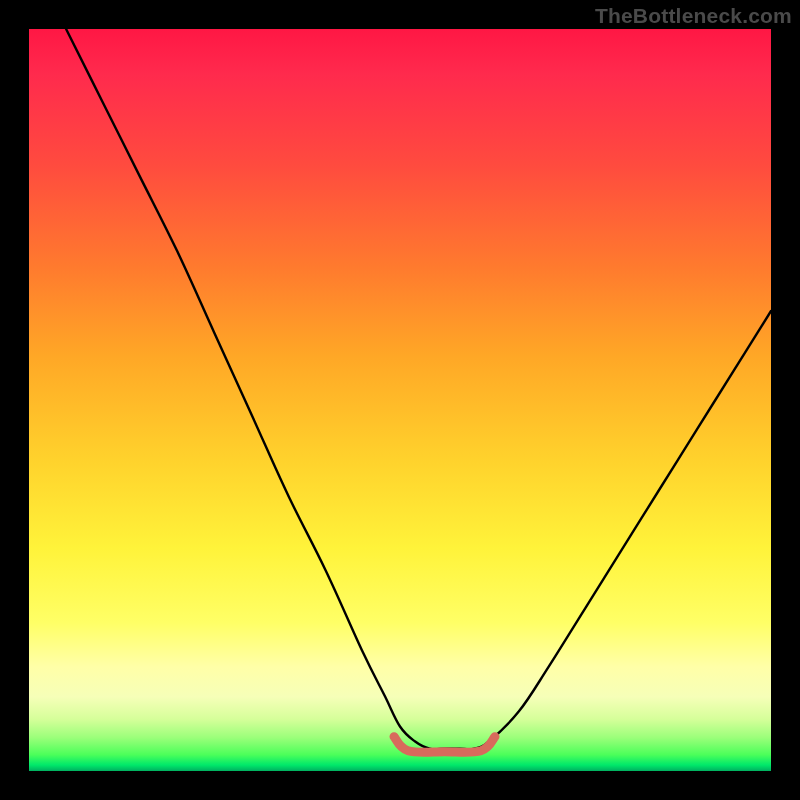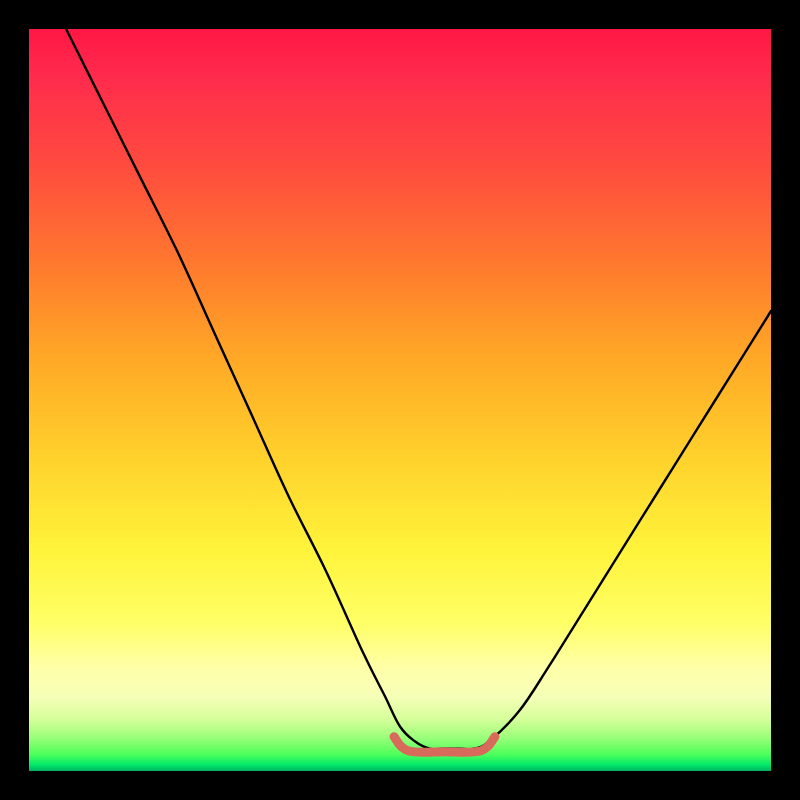--- a/index.html
+++ b/index.html
@@ -68,13 +68,14 @@
 
 <div class="frame">
   <div class="plot">
 
     <svg class="curve" viewBox="0 0 742 742">
       <path d="M 37.1 0.0 C 43.8 13.4, 60.8 47.5, 74.2 74.2 C 87.6 100.9, 97.9 121.7, 111.3 148.4 C 124.7 175.1, 135.0 194.6, 148.4 222.6 C 161.8 250.6, 172.1 274.8, 185.5 304.2 C 198.9 333.6, 209.2 356.5, 222.6 385.8 C 236.0 415.2, 246.3 439.4, 259.7 467.5 C 273.1 495.5, 283.4 513.6, 296.8 541.7 C 310.2 569.7, 323.2 600.6, 333.9 623.3 C 344.6 646.0, 349.5 654.4, 356.2 667.8 C 362.8 681.2, 365.7 689.5, 371.0 697.5 C 376.3 705.5, 380.5 708.3, 385.8 712.3 C 391.2 716.3, 395.3 718.4, 400.7 719.7 C 406.0 721.1, 410.2 719.7, 415.5 719.7 C 420.9 719.7, 425.0 719.7, 430.4 719.7 C 435.7 719.7, 439.9 721.1, 445.2 719.7 C 450.5 718.4, 452.0 719.0, 460.0 712.3 C 468.1 705.6, 479.0 696.0, 489.7 682.6 C 500.4 669.3, 507.4 656.8, 519.4 638.1 C 531.4 619.4, 543.1 600.1, 556.5 578.8 C 569.9 557.4, 580.2 540.8, 593.6 519.4 C 607.0 498.0, 617.3 481.4, 630.7 460.0 C 644.1 438.7, 654.4 422.0, 667.8 400.7 C 681.2 379.3, 691.5 362.7, 704.9 341.3 C 718.3 320.0, 735.3 292.6, 742.0 282.0" id="mainCurve" fill="none" stroke="#000000" stroke-width="2.4" stroke-linecap="round"></path>
       <path d="M 365.0 707.7 C 367.5 710.3, 369.9 719.0, 379.0 721.7 C 388.1 724.4, 402.4 722.7, 415.5 722.7 C 428.7 722.7, 442.9 724.4, 452.0 721.7 C 461.1 719.0, 463.5 710.3, 466.0 707.7" id="highlight" fill="none" stroke="#d86a5c" stroke-width="9" stroke-linecap="round"></path>
     </svg>
 
   </div>
+  <div class="watermark">TheBottleneck.com</div>
 </div>
 
 </body></html>

